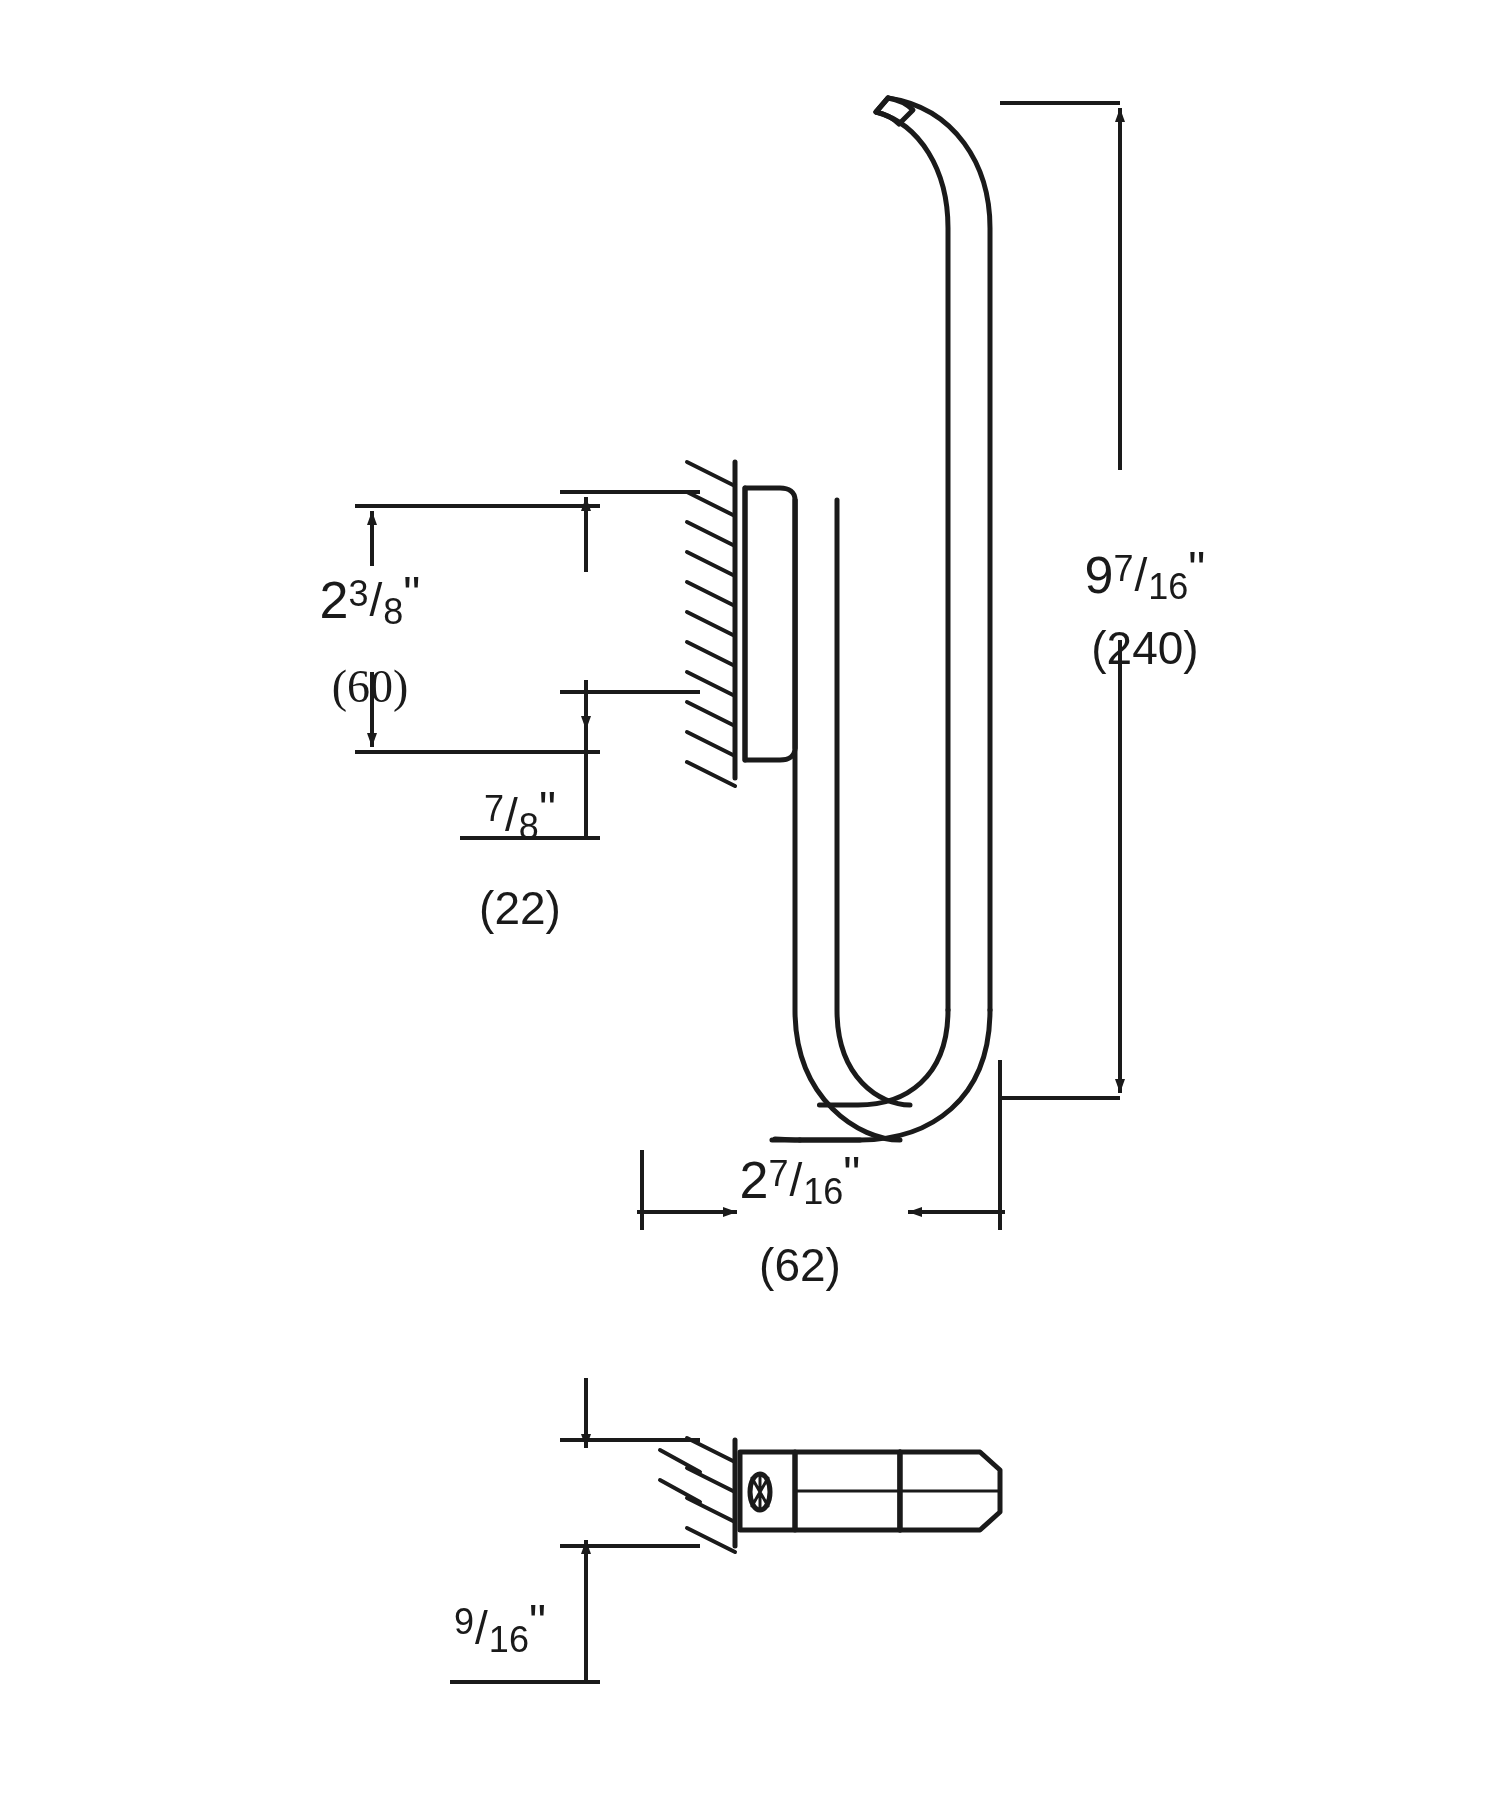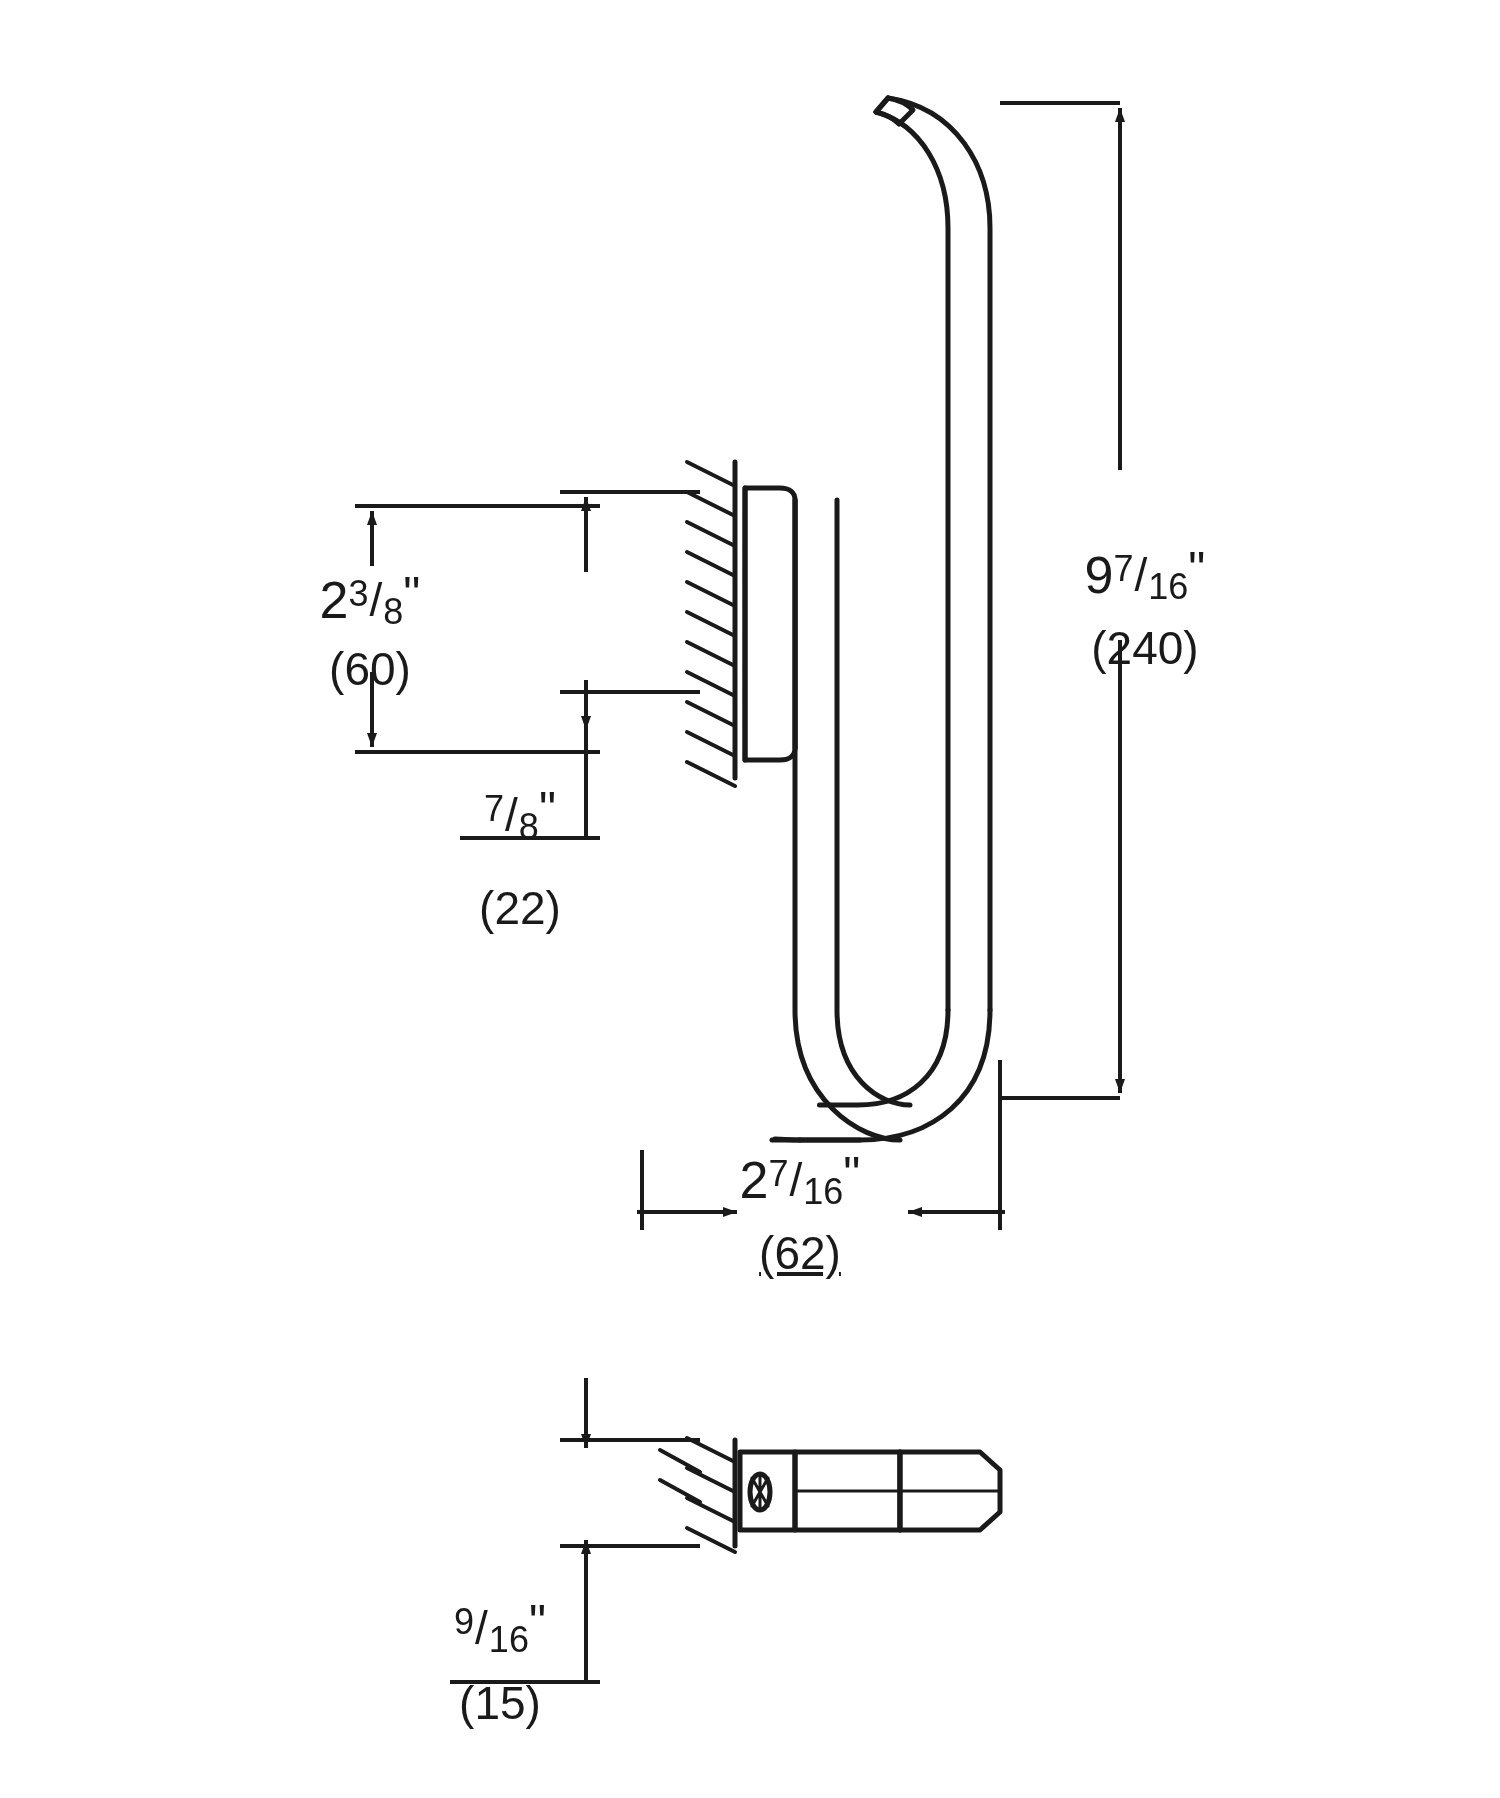--- a/index.html
+++ b/index.html
@@ -201,44 +201,43 @@
       <line x1="586" y1="1546" x2="586" y2="1682"></line>
       <line x1="450" y1="1682" x2="600" y2="1682"></line>
     </g>
 
   </svg>
 
   <div class="dim-group" style="left:255px; top:570px; width:230px;">
     <div class="dim-main">
       <span class="whole">2</span><span class="frac"><span class="num">3</span><span class="bar">/</span><span class="den">8</span></span><span class="inch">"</span>
     </div>
-    <div class="dim-mm" style="margin-top:12px;">(60)</div>
+    <div class="dim-mm" style="margin-top:30px;font-family:Liberation Serif, serif;">(60)</div>
   </div>
 
   <div class="dim-group" style="left:425px; top:785px; width:190px;">
     <div class="dim-main">
       <span class="whole"></span><span class="frac"><span class="num">7</span><span class="bar">/</span><span class="den">8</span></span><span class="inch">"</span>
     </div>
     <div class="dim-mm" style="margin-top:36px;">(22)</div>
   </div>
 
   <div class="dim-group" style="left:1000px; top:545px; width:290px;">
     <div class="dim-main">
       <span class="whole">9</span><span class="frac"><span class="num">7</span><span class="bar">/</span><span class="den">16</span></span><span class="inch">"</span>
     </div>
     <div class="dim-mm" style="margin-top:16px;">(240)</div>
   </div>
 
   <div class="dim-group" style="left:660px; top:1150px; width:280px;">
     <div class="dim-main">
       <span class="whole">2</span><span class="frac"><span class="num">7</span><span class="bar">/</span><span class="den">16</span></span><span class="inch">"</span>
     </div>
-    <div class="dim-mm" style="margin-top:16px;text-decoration:underline;">(62)</div>
+    <div class="dim-mm" style="margin-top:28px;">(62)</div>
   </div>
 
   <div class="dim-group" style="left:400px; top:1598px; width:200px;">
     <div class="dim-main">
       <span class="whole"></span><span class="frac"><span class="num">9</span><span class="bar">/</span><span class="den">16</span></span><span class="inch">"</span>
     </div>
-    <div class="dim-mm" style="margin-top:18px;">(15)</div>
   </div>
 
 </div>
 
 </body></html>

